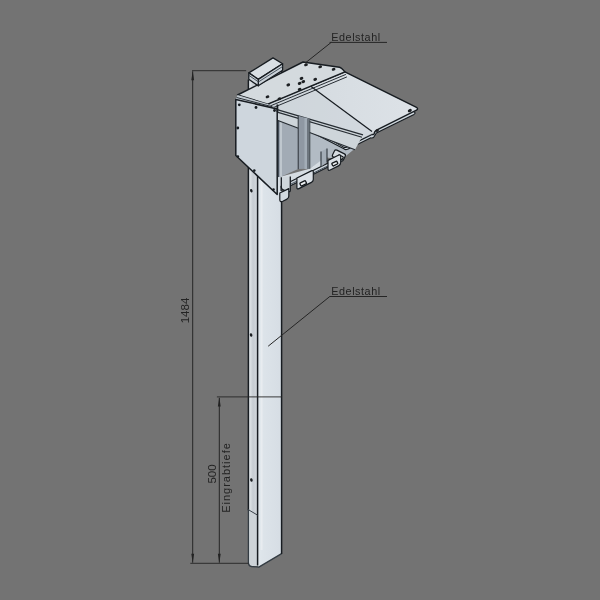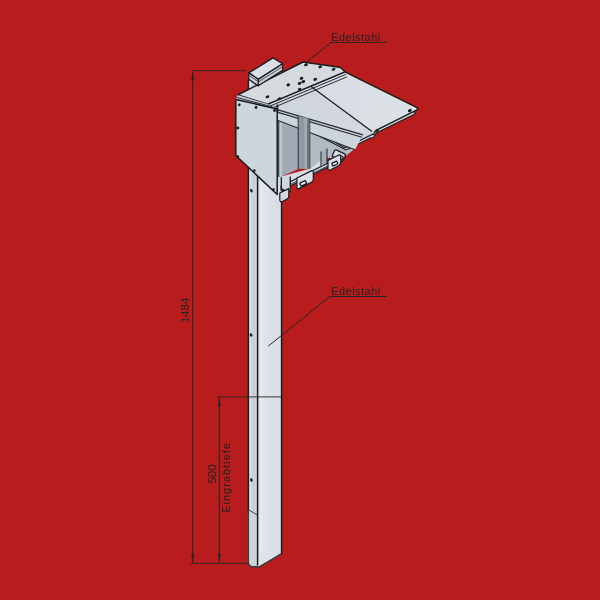--- a/index.html
+++ b/index.html
@@ -1,16 +1,16 @@
 <!DOCTYPE html>
 <html><head>
 <meta charset="utf-8">
 <style>
   html,body{margin:0;padding:0;background:#ffffff;}
-  #page{width:600px;height:600px;position:relative;background:#b91c1c;overflow:hidden;}
+  #page{width:600px;height:600px;position:relative;background:#737373;overflow:hidden;}
   svg{position:absolute;top:0;left:0;}
   text{font-family:"Liberation Sans", sans-serif;fill:#232323;}
 </style>
 </head>
 <body>
 <div id="page">
 <svg width="600" height="600" viewBox="0 0 600 600">
 <defs>
   <linearGradient id="gNarrow" x1="0" y1="0" x2="1" y2="0">
     <stop offset="0" stop-color="#e9edf0"></stop>

